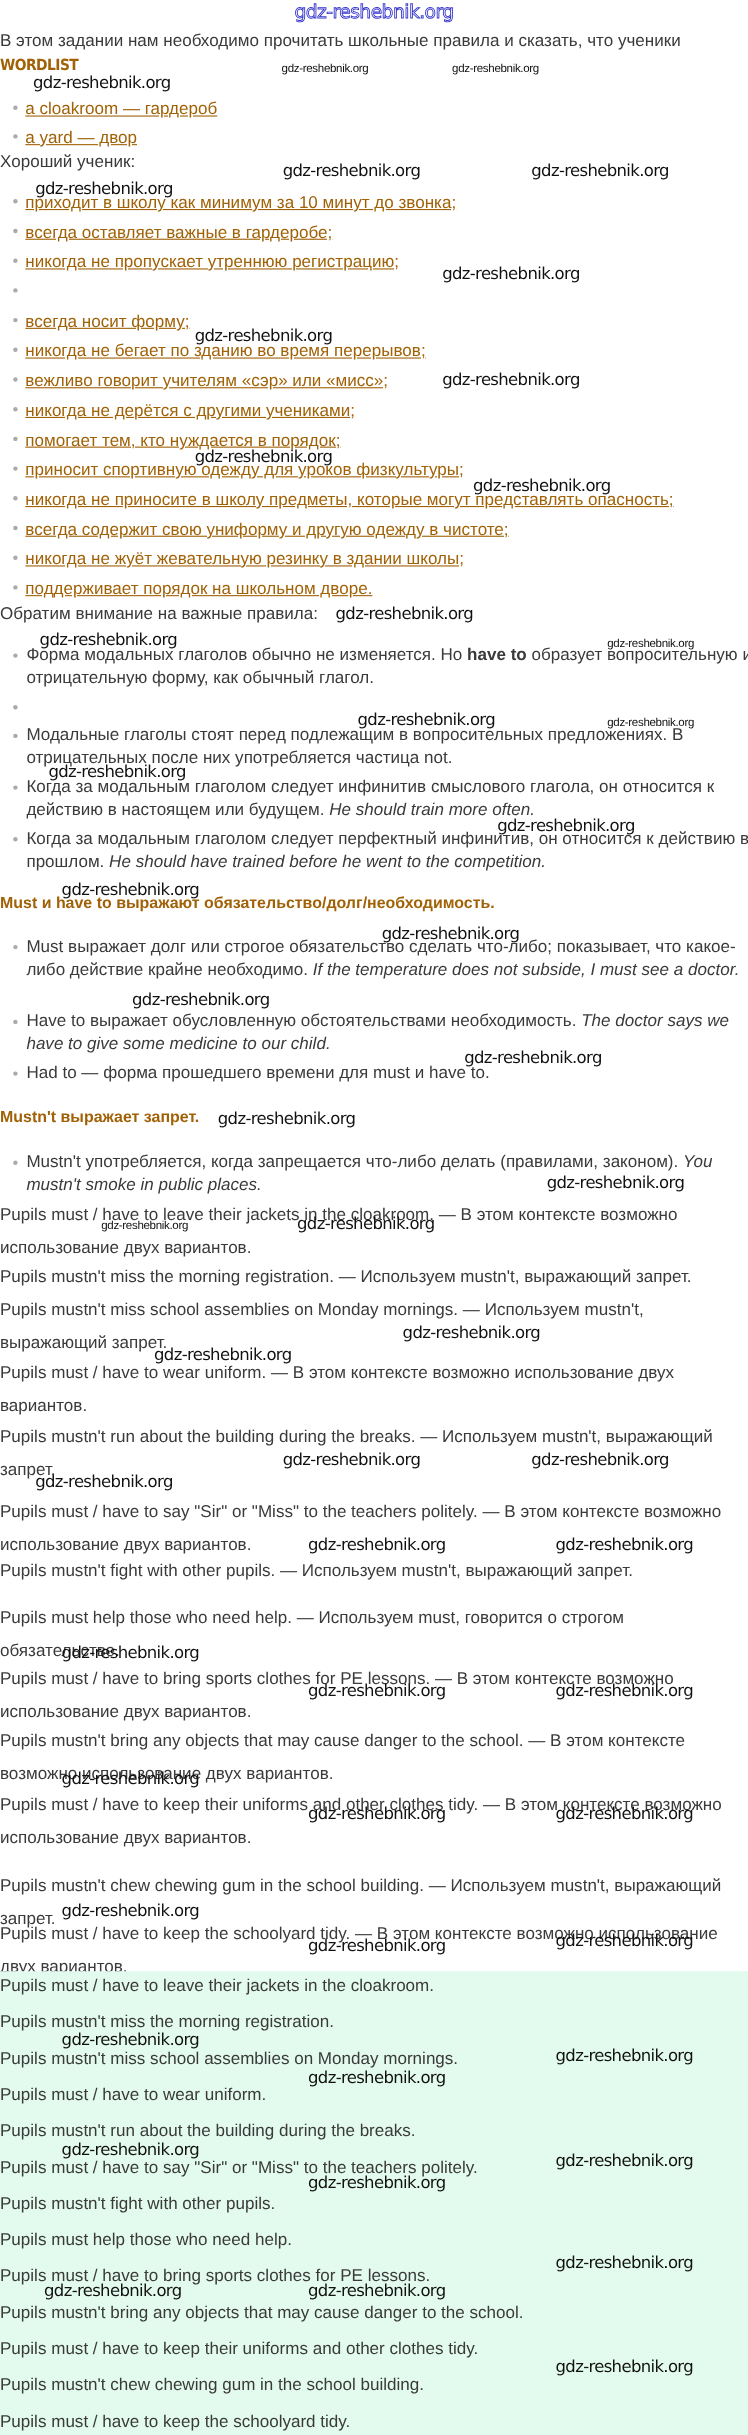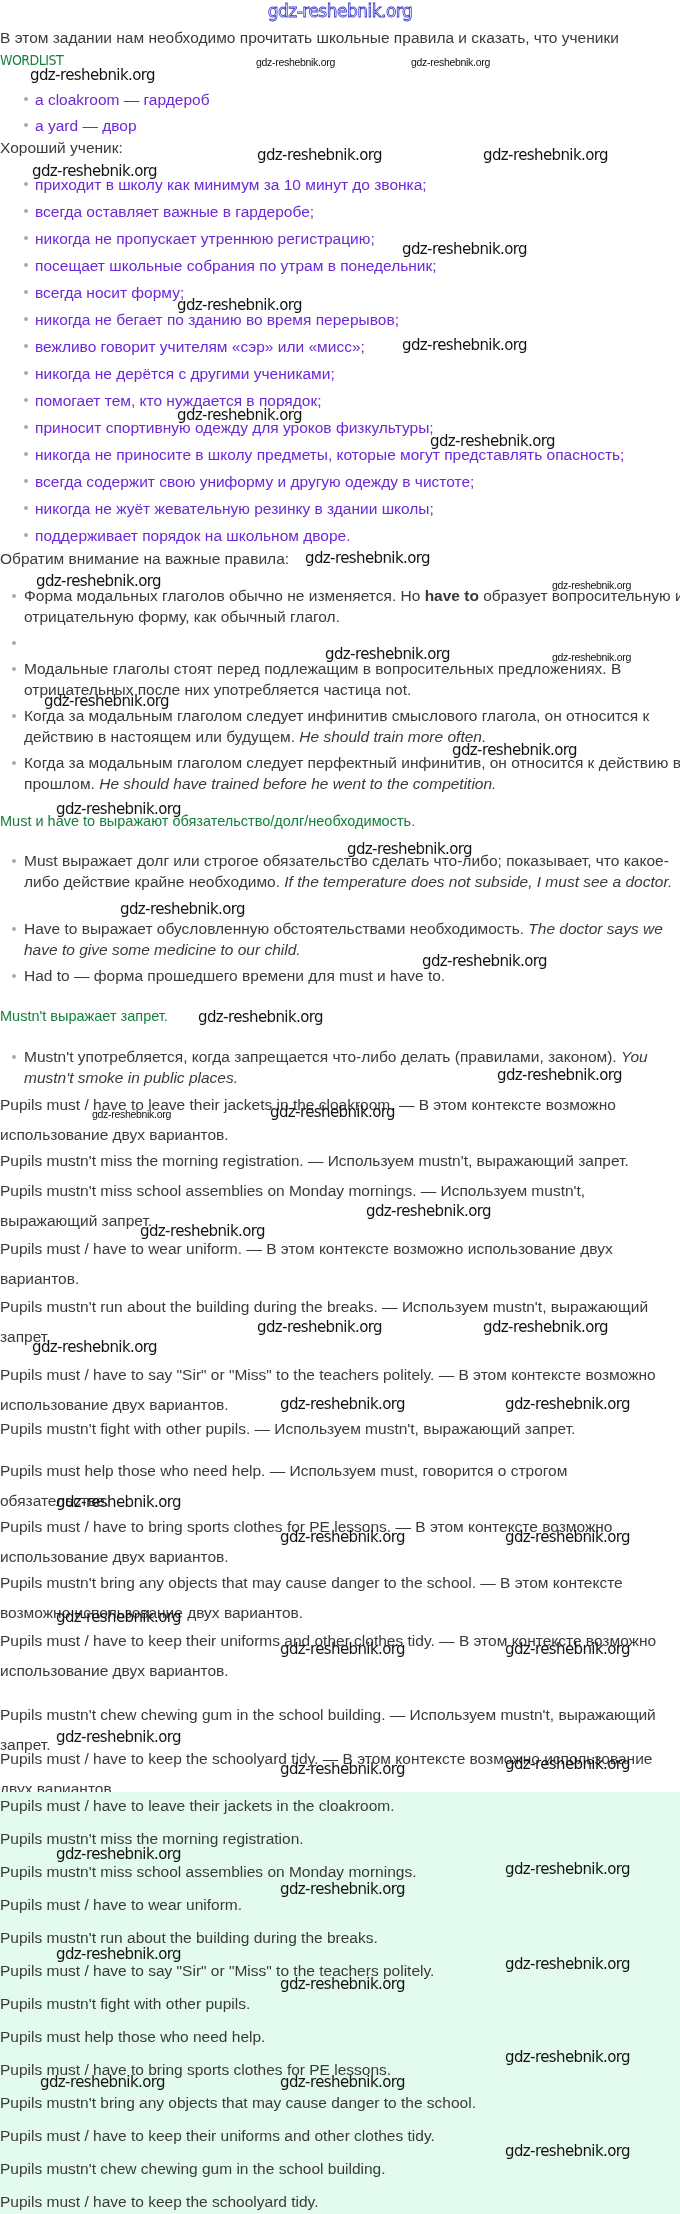--- a/index.html
+++ b/index.html
@@ -15,22 +15,22 @@
     .abs { position: absolute; white-space: nowrap; }
     .header-logo {
       position: absolute; top: 0; left: 0; width: 680px; height: 22px;
       text-align: center; font-size: 17px; line-height: 22px;
       color: #ffffff;
       -webkit-text-stroke: 0.8px #3333cc;
       font-family: "DejaVu Sans", sans-serif;
       letter-spacing: -0.5px;
     }
     .txt { color: #3a3a3a; line-height: 20px; }
-    .bold { font-weight: normal; color: #15803d; }
-    .bullet-item { position: absolute; left: 24px; white-space: nowrap; line-height: 20px; color: #6d28d9; }
+    .bold { font-weight: bold; color: #a16207; }
+    .bullet-item { position: absolute; left: 12px; white-space: nowrap; line-height: 20px; color: #a16207; text-decoration: underline; }
     .bullet-item .dot { display: inline-block; width: 4px; height: 4px; background: #aaa; border-radius: 50%; margin-right: 7px; vertical-align: middle; position: relative; top: -2px; }
     .bullet-block { position: absolute; left: 12px; width: 660px; line-height: 21px; color: #3a3a3a; padding-left: 12px; }
     .bullet-block .dot { position: absolute; left: 0; top: 9px; width: 4px; height: 4px; background: #aaa; border-radius: 50%; }
     .para { position: absolute; left: 0; width: 675px; line-height: 30px; color: #3a3a3a; }
     .wm { position: absolute; white-space: nowrap; color: #111; font-family: "DejaVu Sans", sans-serif; font-size: 15px; letter-spacing: -0.6px; }
     .wm-small { position: absolute; white-space: nowrap; color: #111; font-family: "Liberation Sans", sans-serif; font-size: 10.5px; letter-spacing: -0.3px; }
     .answer-box { position: absolute; left: 0; top: 1792px; width: 680px; height: 422px; background: #e3fbee; }
     .ans { position: absolute; left: 0; white-space: nowrap; line-height: 20px; color: #3a3a3a; }
   </style>
 </head>
@@ -41,21 +41,21 @@
 <div class="abs txt" style="left:0;top:28px;font-size:15.5px;">В этом задании нам необходимо прочитать школьные правила и сказать, что ученики</div>
 
 <div class="abs bold" style="left:0;top:52px;font-size:14px;letter-spacing:-0.5px;font-family:'DejaVu Sans Condensed','DejaVu Sans',sans-serif;">WORDLIST</div>
 <div class="bullet-item" style="top:90px;"><span class="dot"></span><span>a cloakroom — гардероб</span></div>
 <div class="bullet-item" style="top:116px;"><span class="dot"></span><span>a yard — двор</span></div>
 
 <div class="abs txt" style="left:0;top:138px;">Хороший ученик:</div>
 <div class="bullet-item" style="top:175px;"><span class="dot"></span><span>приходит в школу как минимум за 10 минут до звонка;</span></div>
 <div class="bullet-item" style="top:202px;"><span class="dot"></span><span>всегда оставляет важные в гардеробе;</span></div>
 <div class="bullet-item" style="top:229px;"><span class="dot"></span><span>никогда не пропускает утреннюю регистрацию;</span></div>
-<div class="bullet-item" style="top:256px;"><span class="dot"></span><span>посещает школьные собрания по утрам в понедельник;</span></div>
+<div class="bullet-item" style="top:256px;"><span class="dot"></span></div>
 <div class="bullet-item" style="top:283px;"><span class="dot"></span><span>всегда носит форму;</span></div>
 <div class="bullet-item" style="top:310px;"><span class="dot"></span><span>никогда не бегает по зданию во время перерывов;</span></div>
 <div class="bullet-item" style="top:337px;"><span class="dot"></span><span>вежливо говорит учителям «сэр» или «мисс»;</span></div>
 <div class="bullet-item" style="top:364px;"><span class="dot"></span><span>никогда не дерётся с другими учениками;</span></div>
 <div class="bullet-item" style="top:391px;"><span class="dot"></span><span>помогает тем, кто нуждается в порядок;</span></div>
 <div class="bullet-item" style="top:418px;"><span class="dot"></span><span>приносит спортивную одежду для уроков физкультуры;</span></div>
 <div class="bullet-item" style="top:445px;"><span class="dot"></span><span>никогда не приносите в школу предметы, которые могут представлять опасность;</span></div>
 <div class="bullet-item" style="top:472px;"><span class="dot"></span><span>всегда содержит свою униформу и другую одежду в чистоте;</span></div>
 <div class="bullet-item" style="top:499px;"><span class="dot"></span><span>никогда не жуёт жевательную резинку в здании школы;</span></div>
 <div class="bullet-item" style="top:526px;"><span class="dot"></span><span>поддерживает порядок на школьном дворе.</span></div>

